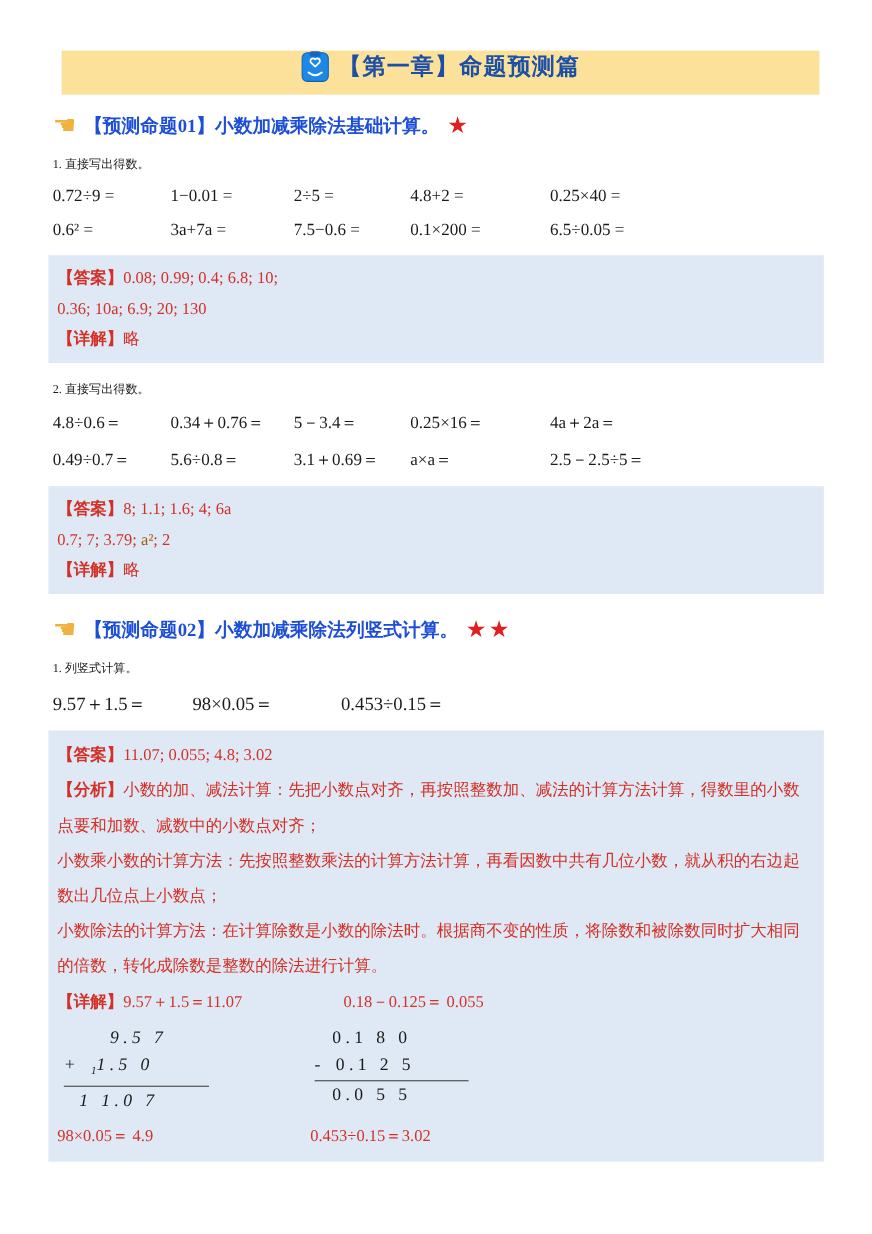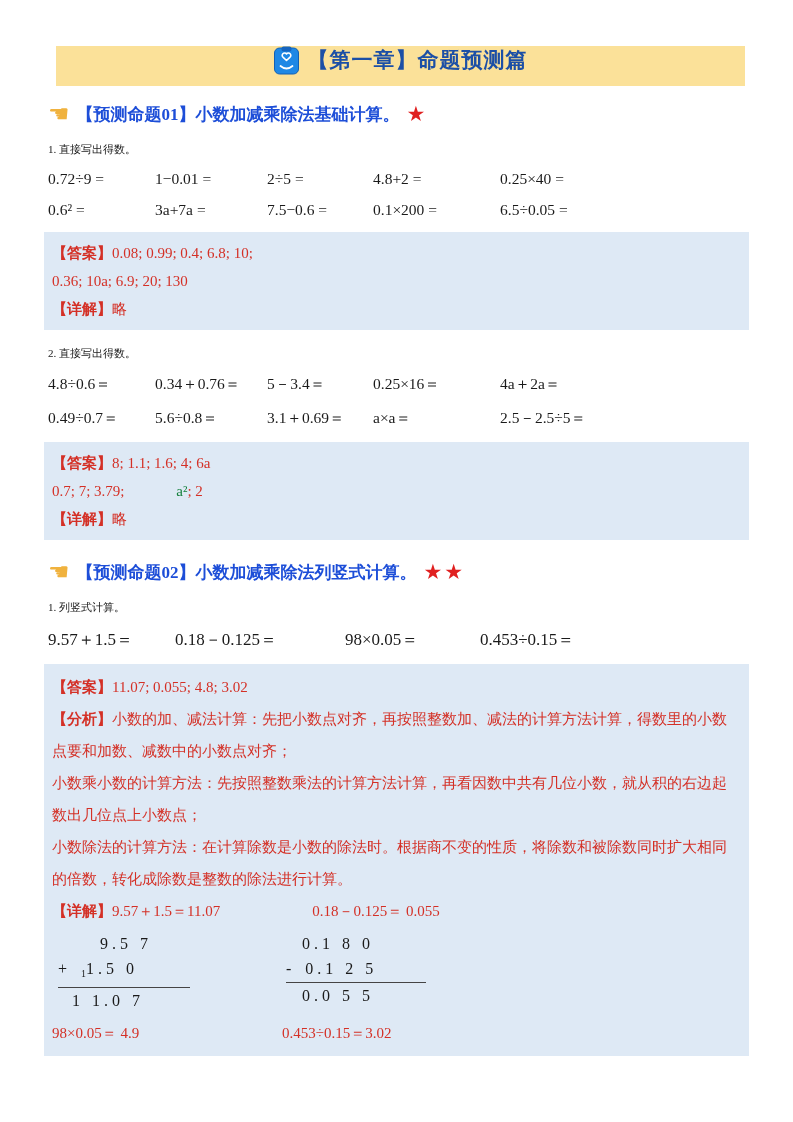--- a/index.html
+++ b/index.html
@@ -38,28 +38,28 @@
   .expr-row4 .d1 { width:127px; } .expr-row4 .d2 { width:170px; }
   .expr-row4 .d3 { width:135px; } .expr-row4 .d4 { flex:1; }
 
   
   .answer-block {
     background:#DEE9F5; color:#D43026; font-size:15px;
     padding:7px 8px 7px 8px; margin:6px -4px 6px -4px; line-height:28px;
   }
   .answer-block.big { line-height:32px; }
   .ans-label { font-weight:bold; }
-  .black-var { color:#15803d;margin-left:48px; }
+  .black-var { color:#a16207; }
   .detail-eq2 { margin-left:92px; }
 
   
   .vcalc-row { display:flex; color:#1a1a1a; margin:4px 0 2px 6px; }
   .vcalc { font-size:16px; letter-spacing:4px; line-height:25px; }
   .vcalc .rule { border-bottom:1.5px solid #444; padding-bottom:1px; }
-  .vadd { width:132px; }
+  .vadd { width:132px;font-style:italic; }
   .vsub { width:140px; margin-left:96px; }
   .vadd .top { padding-left:42px; }
   .vadd .res { padding-left:14px; }
   .vsub .top { padding-left:16px; }
   .vsub .res { padding-left:16px; }
   .v-carry { font-size:10px; vertical-align:-3px; letter-spacing:0; }
   .v-op { margin-right:10px; }
 
   .bottom-line { margin-top:4px; }
   .bottom-line .b1 { display:inline-block; width:230px; }
@@ -144,21 +144,20 @@
 
     <div class="sec-header" style="margin-top:20px;">
       <span class="hand-icon">☚</span>
       <span class="sec-title">【预测命题02】小数加减乘除法列竖式计算。</span>
       <span class="stars">★★</span>
     </div>
 
     <div class="q-label">1. 列竖式计算。</div>
     <div class="expr-row4">
       <span class="d1">9.57＋1.5＝</span>
-      <span class="d2">0.18－0.125＝</span>
       <span class="d3">98×0.05＝</span>
       <span class="d4">0.453÷0.15＝</span>
     </div>
 
     <div class="answer-block big">
       <div>
         <span class="ans-label">【答案】</span><span>11.07; 0.055; 4.8; 3.02</span>
       </div>
       <div>
         <span class="ans-label">【分析】</span><span>小数的加、减法计算：先把小数点对齐，再按照整数加、减法的计算方法计算，得数里的小数点要和加数、减数中的小数点对齐；</span>

